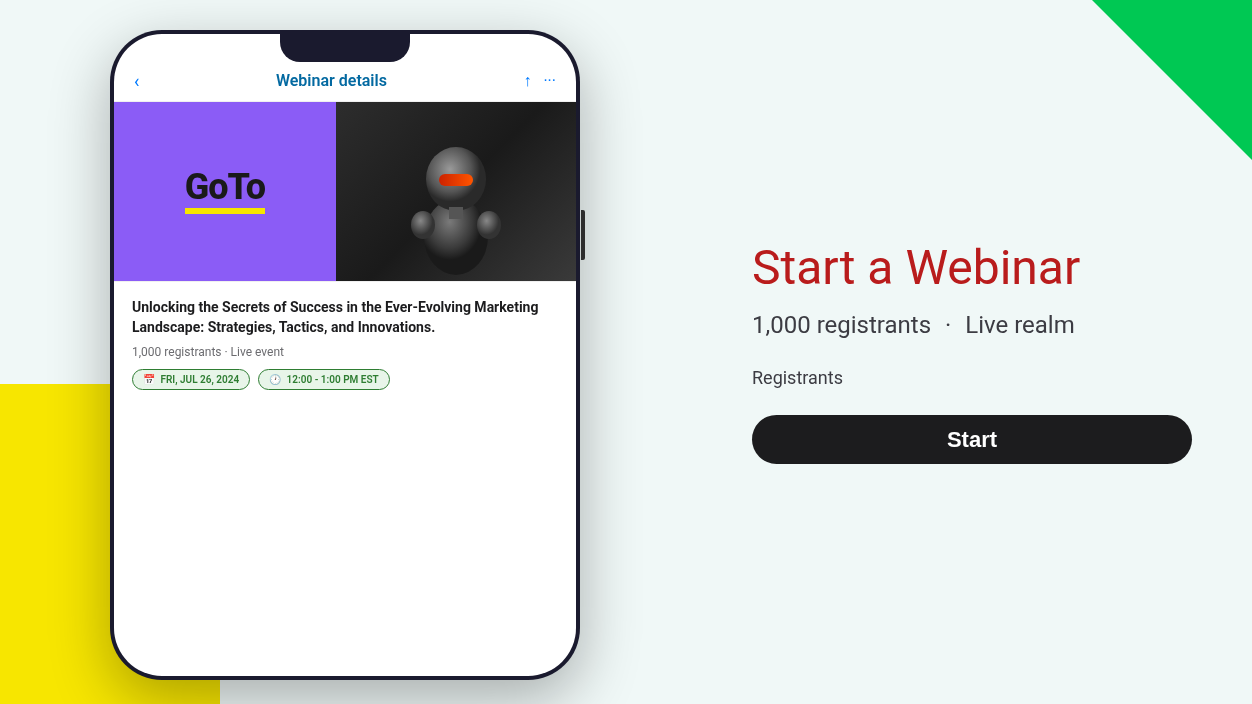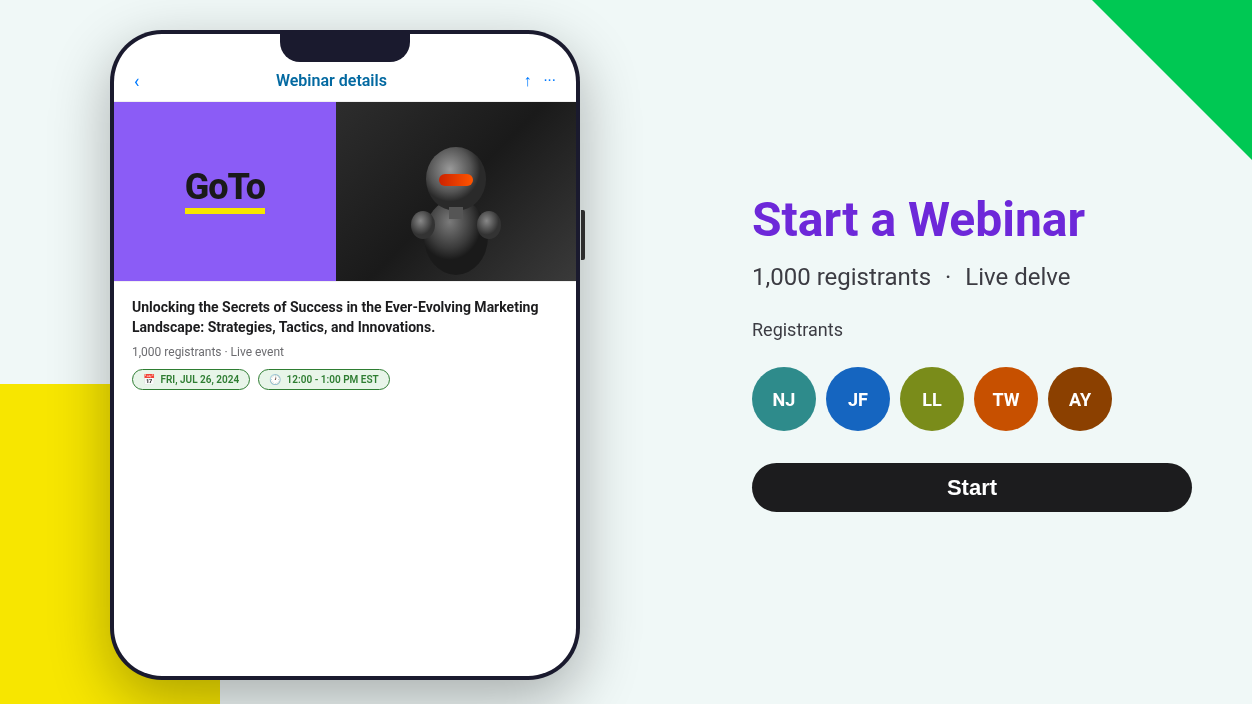--- a/index.html
+++ b/index.html
@@ -230,22 +230,22 @@
     .right-panel {
       position: absolute;
       right: 60px;
       top: 50%;
       transform: translateY(-50%);
       width: 440px;
     }
 
     .panel-title {
       font-size: 48px;
-      font-weight: 700;
-      color: #6d28d9;
+      font-weight: 400;
+      color: #b91c1c;
       line-height: 1.15;
       margin-bottom: 16px;
     }
 
     .panel-subtitle {
       font-size: 24px;
       color: #3c3c43;
       margin-bottom: 28px;
       font-weight: 400;
     }
@@ -395,24 +395,17 @@
     </div>
     <div class="phone-side-btn"></div>
   </div>
 </div>
 
 <div class="right-panel">
   <h1 class="panel-title">Start a Webinar</h1>
   <p class="panel-subtitle">
     <span>1,000 registrants</span>
     <span class="dot">·</span>
-    <span>Live delve</span>
+    <span>Live realm</span>
   </p>
   <p class="registrants-label">Registrants</p>
-  <div class="avatars-row" id="avatars-container">
-  <div class="avatar" style="background: rgb(46, 139, 139);">NJ</div>
-      <div class="avatar" style="background: rgb(21, 101, 192);">JF</div>
-      <div class="avatar" style="background: rgb(122, 140, 26);">LL</div>
-      <div class="avatar" style="background: rgb(199, 80, 0);">TW</div>
-      <div class="avatar" style="background: rgb(139, 64, 0);">AY</div>
-    </div>
   <button class="start-button">Start</button>
 </div>
 
 </body></html>

